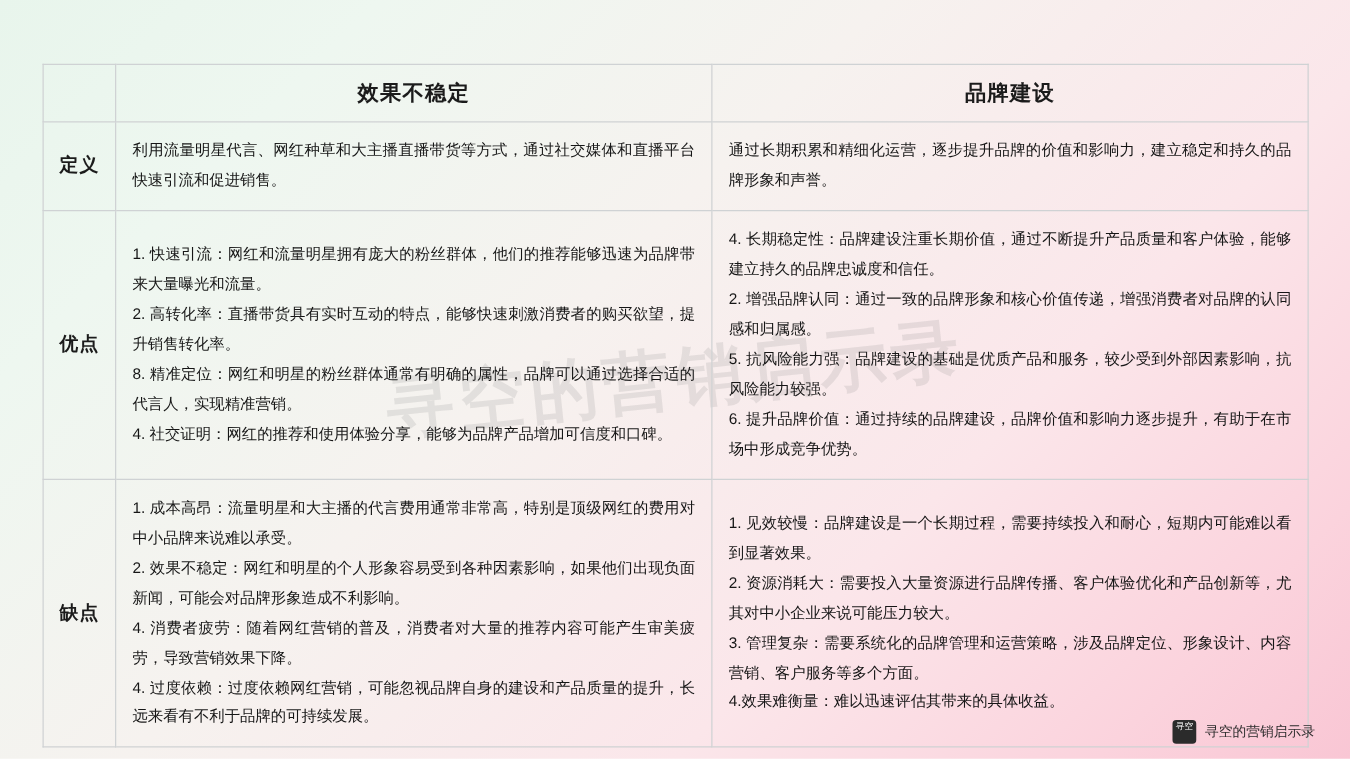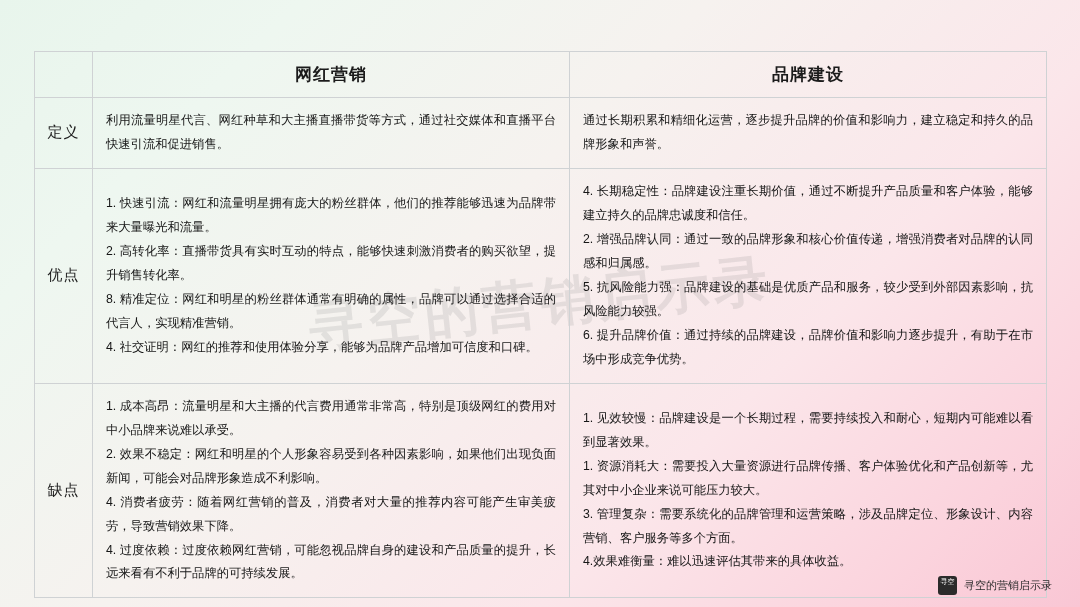--- a/index.html
+++ b/index.html
@@ -56,21 +56,21 @@
     text-align: center;
     font-size: 17px;
     font-weight: bold;
     color: #1b1b1b;
     padding: 11px 6px;
     letter-spacing: 1px;
   }
   .rowlabel {
     text-align: center;
     font-size: 15px;
-    font-weight: normal;
+    font-weight: bold;
     color: #1b1b1b;
     padding: 6px 2px;
     letter-spacing: 1px;
   }
   .cell {
     font-size: 12.3px;
     line-height: 1.95;
     color: #161616;
     padding: 11px 13px 11px 13px;
     text-align: justify;
@@ -116,21 +116,21 @@
 
   <table class="matrix">
     <colgroup>
       <col class="c-label">
       <col class="c-col">
       <col class="c-col">
     </colgroup>
     <tbody>
       <tr>
         <td class="hdr-blank"></td>
-        <td class="hdr">网红营销</td>
+        <td class="hdr">效果不稳定</td>
         <td class="hdr">品牌建设</td>
       </tr>
       <tr>
         <td class="rowlabel">定义</td>
         <td class="cell">利用流量明星代言、网红种草和大主播直播带货等方式，通过社交媒体和直播平台快速引流和促进销售。</td>
         <td class="cell">通过长期积累和精细化运营，逐步提升品牌的价值和影响力，建立稳定和持久的品牌形象和声誉。</td>
       </tr>
       <tr>
         <td class="rowlabel">优点</td>
         <td class="cell">
@@ -149,21 +149,21 @@
       <tr>
         <td class="rowlabel">缺点</td>
         <td class="cell">
             <p>1. 成本高昂：流量明星和大主播的代言费用通常非常高，特别是顶级网红的费用对中小品牌来说难以承受。</p>
             <p>2. 效果不稳定：网红和明星的个人形象容易受到各种因素影响，如果他们出现负面新闻，可能会对品牌形象造成不利影响。</p>
             <p>4. 消费者疲劳：随着网红营销的普及，消费者对大量的推荐内容可能产生审美疲劳，导致营销效果下降。</p>
             <p>4. 过度依赖：过度依赖网红营销，可能忽视品牌自身的建设和产品质量的提升，长远来看有不利于品牌的可持续发展。</p>
           </td>
         <td class="cell">
             <p>1. 见效较慢：品牌建设是一个长期过程，需要持续投入和耐心，短期内可能难以看到显著效果。</p>
-            <p>1. 资源消耗大：需要投入大量资源进行品牌传播、客户体验优化和产品创新等，尤其对中小企业来说可能压力较大。</p>
+            <p>2. 资源消耗大：需要投入大量资源进行品牌传播、客户体验优化和产品创新等，尤其对中小企业来说可能压力较大。</p>
             <p>3. 管理复杂：需要系统化的品牌管理和运营策略，涉及品牌定位、形象设计、内容营销、客户服务等多个方面。</p>
             <p>4.效果难衡量：难以迅速评估其带来的具体收益。</p>
           </td>
       </tr>
     </tbody>
   </table>
 
   <div class="brand">
     <div class="brand-mark">寻空</div>
     <div class="brand-text">寻空的营销启示录</div>

